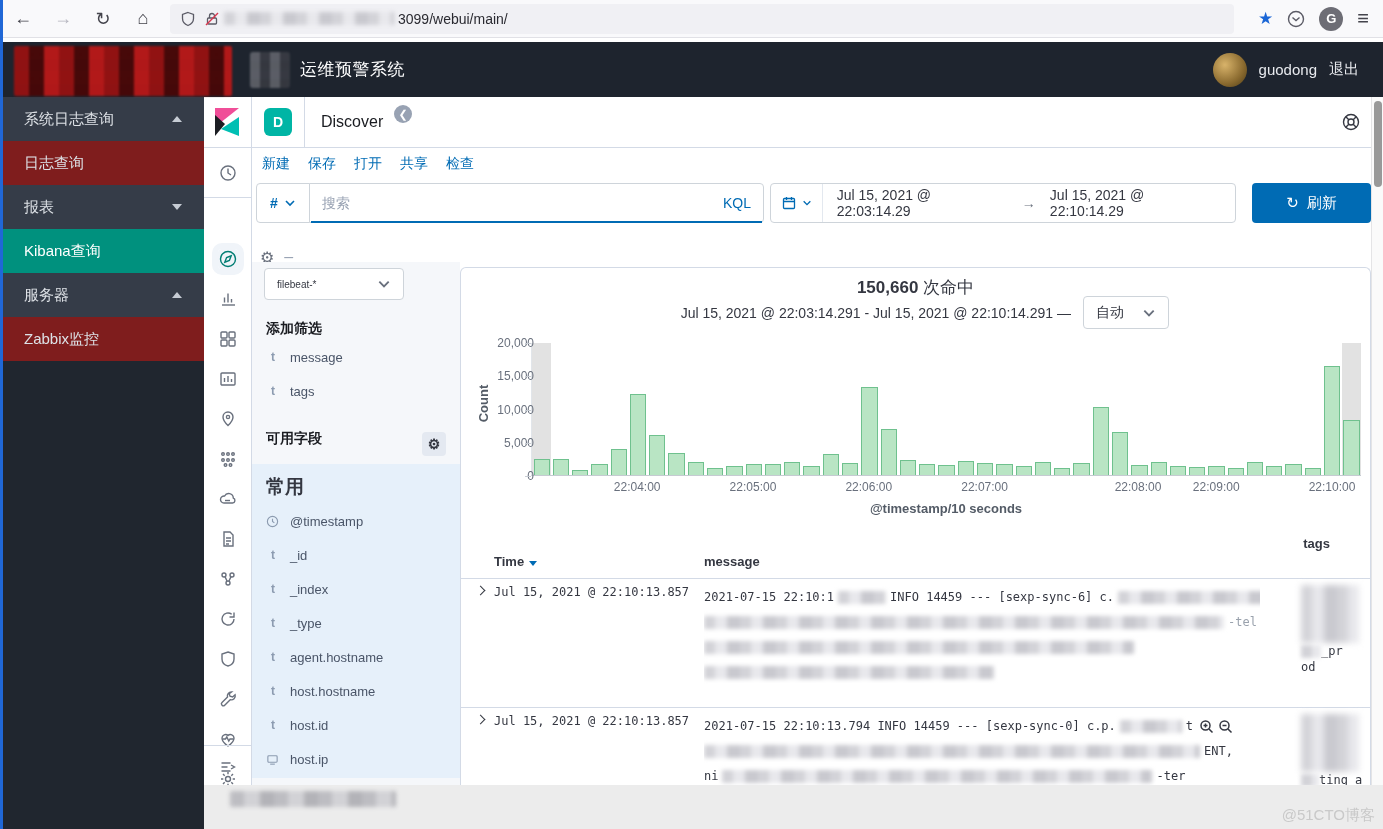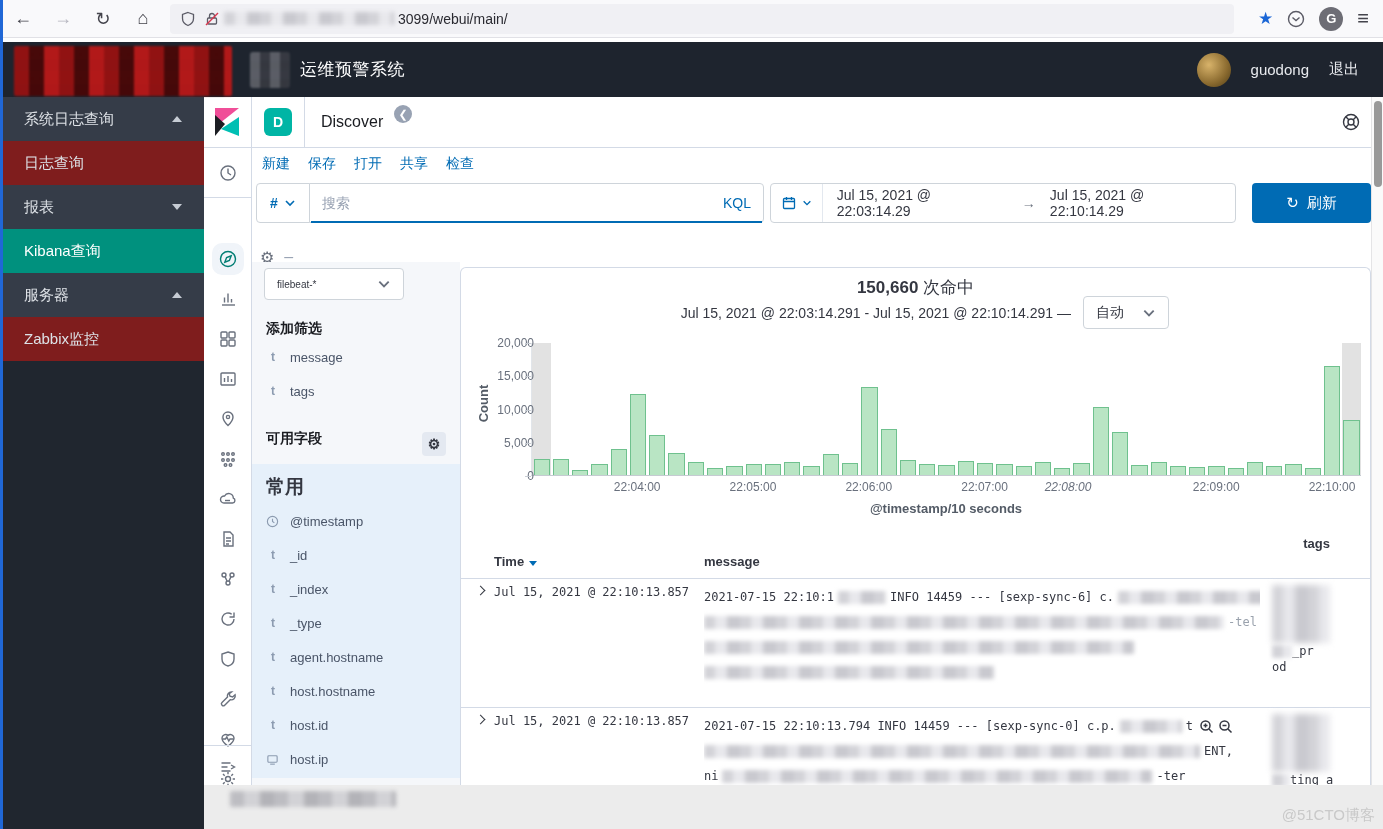--- a/index.html
+++ b/index.html
@@ -36,21 +36,21 @@
       repeating-linear-gradient(90deg, rgba(150,18,18,.95) 0 15px, rgba(72,8,8,.95) 15px 30px, rgba(185,25,25,.95) 30px 45px),
       repeating-linear-gradient(0deg, rgba(25,25,28,.65) 0 12px, rgba(140,18,18,.25) 12px 25px);
     filter: blur(1.3px); border-radius:2px; }
   .mosaic-dark { width:40px; height:36px; border-radius:3px; margin-right:10px;
     background-image:
       repeating-linear-gradient(90deg, rgba(95,98,106,.9) 0 10px, rgba(55,58,66,.9) 10px 20px),
       repeating-linear-gradient(0deg, rgba(40,42,50,.6) 0 9px, rgba(110,112,120,.3) 9px 18px);
     filter: blur(1.2px); }
   #app-title-wrap { position:absolute; left:250px; display:flex; align-items:center; }
   #app-title { color:#ffffff; font-size:17px; letter-spacing:.5px; }
-  #header-right { position:absolute; right:24px; display:flex; align-items:center; gap:20px; }
+  #header-right { position:absolute; right:24px; display:flex; align-items:center; gap:12px; }
   #avatar { width:34px; height:34px; border-radius:50%;
     background: radial-gradient(circle at 35% 35%, #d8b36a, #8a6a2f 60%, #4c3a16); }
   #username { color:#e8eaee; font-size:15px; }
   #logout { color:#e8eaee; font-size:15px; }
 
   
   #sidebar { left:0; top:97px; width:204px; height:732px; background:#20262f; z-index:20; }
   .sb-item { height:44px; display:flex; align-items:center; padding-left:24px; padding-right:18px;
     font-size:15px; color:#dde1e6; position:relative; }
   .sb-group { background:#353c48; }
@@ -166,21 +166,21 @@
   #hdr-msg { position:absolute; left:243px; }
   .sort-tri { display:inline-block; width:0; height:0; border-left:4px solid transparent;
     border-right:4px solid transparent; border-top:5px solid #006BB4; margin-left:5px; }
   .doc-row { position:absolute; left:0; width:100%; border-bottom:1px solid #d3dae6; }
   .row-chevron { position:absolute; left:16px; top:8px; width:7px; height:7px;
     border-right:1.6px solid #343741; border-top:1.6px solid #343741; transform:rotate(45deg); }
   .cell-time { position:absolute; left:33px; top:6px; font-family:"DejaVu Sans Mono",monospace;
     font-size:12px; color:#343741; white-space:nowrap; }
   .cell-msg { position:absolute; left:243px; top:6px; width:556px; font-family:"DejaVu Sans Mono",monospace;
     font-size:12px; color:#343741; line-height:25px; }
-  .cell-tags { position:absolute; left:811px; top:6px; width:64px; font-family:"DejaVu Sans Mono",monospace;
+  .cell-tags { position:absolute; left:840px; top:6px; width:64px; font-family:"DejaVu Sans Mono",monospace;
     font-size:12px; color:#343741; line-height:16px; }
   .msg-line { height:25px; white-space:nowrap; overflow:hidden; display:flex; align-items:center; gap:4px; }
   .redact { display:inline-block; height:13px; border-radius:1px; flex:none;
     background:repeating-linear-gradient(90deg,#d3d3d8 0 11px,#e8e8ec 11px 23px,#c9c9cf 23px 36px);
     filter:blur(2px); }
   .redact.tall { height:58px; filter:blur(3px); }
   .faint { color:#9aa2ad; }
   .zoom-ics { display:inline-flex; gap:4px; margin-left:2px; }
 
   
@@ -682,21 +682,21 @@
           <div class="ytick" style="top: 101.25px;">15,000</div>
           <div class="ytick-mark" style="top: 108.25px;"></div>
           <div class="ytick" style="top: 68px;">20,000</div>
           <div class="ytick-mark" style="top: 75px;"></div>
         </div>
       <div id="xticks">
           <div class="xtick" style="left: 176.163px;">22:04:00</div>
           <div class="xtick" style="left: 291.977px;">22:05:00</div>
           <div class="xtick" style="left: 407.791px;">22:06:00</div>
           <div class="xtick" style="left: 523.605px;">22:07:00</div>
-          <div class="xtick" style="left: 607px; font-style: italic;">22:08:00</div>
+          <div class="xtick" style="left: 677px;">22:08:00</div>
           <div class="xtick" style="left: 755.233px;">22:09:00</div>
           <div class="xtick" style="left: 871.047px;">22:10:00</div>
         </div>
       <div id="xlabel">@timestamp/10 seconds</div>
 
       <div id="tbl-hdr-tags">tags</div>
       <div id="tbl-hdr-row">
         <span id="hdr-time"><span>Time</span><span class="sort-tri"></span></span>
         <span id="hdr-msg">message</span>
       </div>

